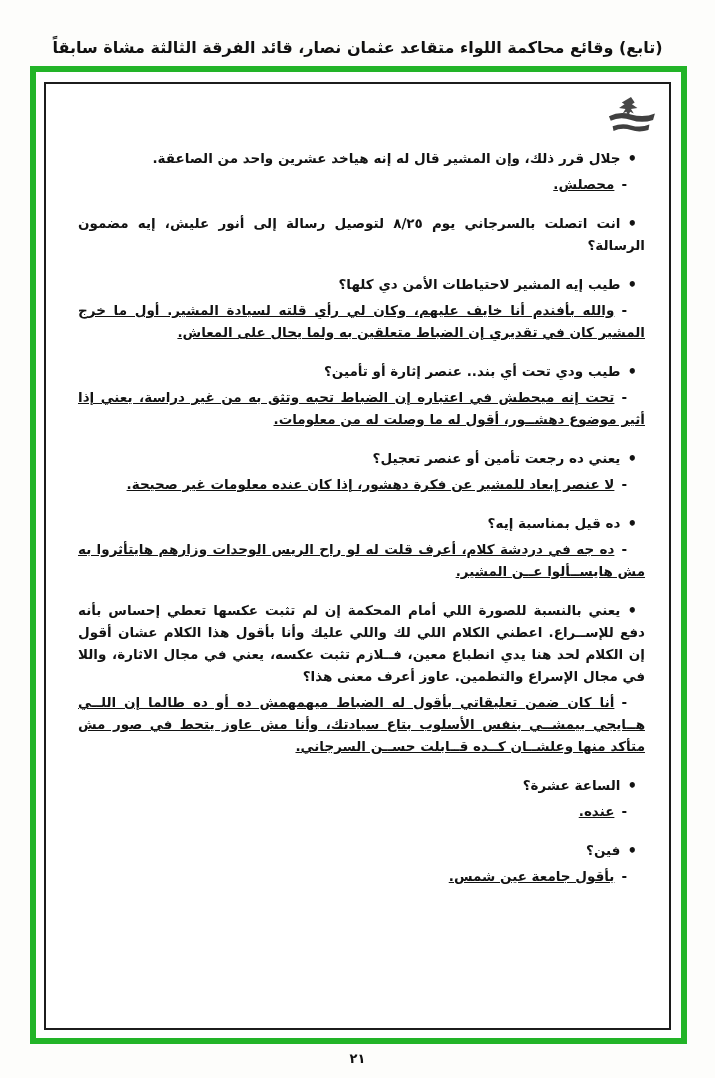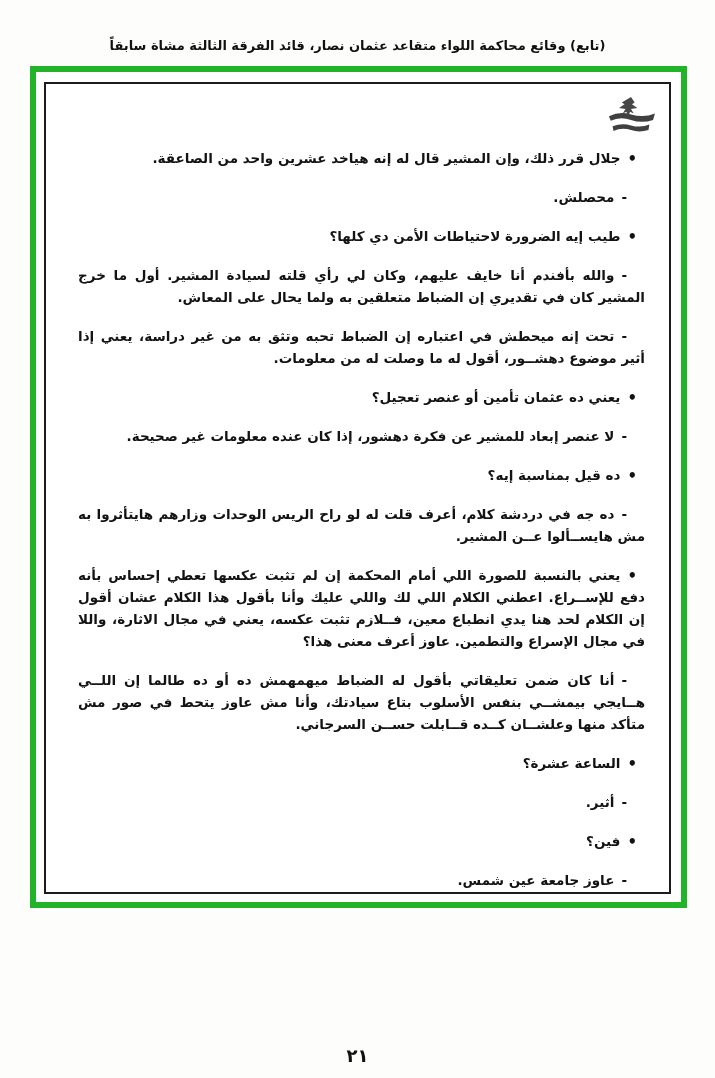--- a/index.html
+++ b/index.html
@@ -7,25 +7,25 @@
   body {
     background:#fdfdfb;
     font-family:"DejaVu Sans", sans-serif;
     position:relative;
     overflow:hidden;
     color:#121212;
   }
   .page-header {
     position:absolute; top:38px; left:0; right:0;
     text-align:center; direction:rtl;
-    font-size:13px; font-weight:700; color:#111;
+    font-size:16px; font-weight:700; color:#111;
   }
   .green-frame {
     position:absolute; left:30px; top:66px;
-    width:657px; height:842px;
+    width:657px; height:978px;
     border:6px solid #22b428;
     background:#ffffff;
   }
   .inner-frame {
     position:absolute; left:8px; top:10px; right:10px; bottom:8px;
     border:2px solid #1c1c1c;
     background:#fff;
   }
   .stamp {
     position:absolute; top:12px; right:10px;
@@ -35,26 +35,26 @@
     position:absolute; top:46px; right:24px; left:32px;
     direction:rtl;
   }
   .qa-row {
     font-size:13.5px; line-height:22px;
     font-weight:700;
     text-align:justify;
     color:#131313;
   }
   .qa-row.q { margin-top:17px; text-indent:8px; }
-  .qa-row.a { margin-top:17px;  text-indent:18px; }
+  .qa-row.a { margin-top:4px;  text-indent:18px;text-decoration:underline; }
   .marker { display:inline-block; margin-left:7px; text-indent:0; }
   .qa-row.q .marker { font-size:15px; transform:translateY(1px); }
   .page-number {
     position:absolute; bottom:12px; left:0; right:0;
-    text-align:center; font-size:18px; font-weight:700; color:#111;
+    text-align:center; font-size:13px; font-weight:700; color:#111;
   }
 </style>
 </head>
 <body>
 
 <div class="page-header">(تابع) وقائع محاكمة اللواء متقاعد عثمان نصار، قائد الفرقة الثالثة مشاة سابقاً</div>
 
 <div class="green-frame" style="border-color: rgb(34, 180, 40);">
   <div class="inner-frame">
 
@@ -62,31 +62,33 @@
       <svg viewBox="0 0 60 50" width="56" height="46" xmlns="http://www.w3.org/2000/svg">
         <path d="M30 1 l4 6 -3 2 6 4 -7 1 3 5 -4 -2 -2 5 -2 -5 -4 2 3 -5 -7 -1 6 -4 -3 -2 z" fill="#2e2e2e"></path>
         <path d="M6 22 q12 -6 24 -2 q14 4 26 -1 l-2 7 q-12 4 -24 0 q-12 -4 -22 1 z" fill="#262626"></path>
         <path d="M10 33 q10 -4 20 -1 q11 3 20 -1 l-1 6 q-10 3 -19 0 q-10 -3 -19 1 z" fill="#262626"></path>
       </svg>
     </div>
 
     <div class="qa-content">
         <div class="qa-row q"><span class="marker">•</span><span>جلال قرر ذلك، وإن المشير قال له إنه هياخد عشرين واحد من الصاعقة.</span></div>
         <div class="qa-row a"><span class="marker">-</span><span>محصلش.</span></div>
-        <div class="qa-row q"><span class="marker">•</span><span>طيب إيه الضرورة لاحتياطات الأمن دي كلها؟</span></div>
+        <div class="qa-row q"><span class="marker">•</span><span>انت اتصلت بالسرجاني يوم ٨/٢٥ لتوصيل رسالة إلى أنور عليش، إيه مضمون الرسالة؟</span></div>
+        <div class="qa-row q"><span class="marker">•</span><span>طيب إيه المشير لاحتياطات الأمن دي كلها؟</span></div>
         <div class="qa-row a"><span class="marker">-</span><span>والله بأفندم أنا خايف عليهم، وكان لي رأي قلته لسيادة المشير. أول ما خرج المشير كان في تقديري إن الضباط متعلقين به ولما يحال على المعاش.</span></div>
+        <div class="qa-row q"><span class="marker">•</span><span>طيب ودي تحت أي بند.. عنصر إثارة أو تأمين؟</span></div>
         <div class="qa-row a"><span class="marker">-</span><span>تحت إنه ميحطش في اعتباره إن الضباط تحبه وتثق به من غير دراسة، يعني إذا أثير موضوع دهشــور، أقول له ما وصلت له من معلومات.</span></div>
-        <div class="qa-row q"><span class="marker">•</span><span>يعني ده عثمان تأمين أو عنصر تعجيل؟</span></div>
+        <div class="qa-row q"><span class="marker">•</span><span>يعني ده رجعت تأمين أو عنصر تعجيل؟</span></div>
         <div class="qa-row a"><span class="marker">-</span><span>لا عنصر إبعاد للمشير عن فكرة دهشور، إذا كان عنده معلومات غير صحيحة.</span></div>
         <div class="qa-row q"><span class="marker">•</span><span>ده قيل بمناسبة إيه؟</span></div>
         <div class="qa-row a"><span class="marker">-</span><span>ده جه في دردشة كلام، أعرف قلت له لو راح الريس الوحدات وزارهم هايتأثروا به مش هايســألوا عــن المشير.</span></div>
         <div class="qa-row q"><span class="marker">•</span><span>يعني بالنسبة للصورة اللي أمام المحكمة إن لم تثبت عكسها تعطي إحساس بأنه دفع للإســراع. اعطني الكلام اللي لك واللي عليك وأنا بأقول هذا الكلام عشان أقول إن الكلام لحد هنا يدي انطباع معين، فــلازم تثبت عكسه، يعني في مجال الاثارة، واللا في مجال الإسراع والتطمين. عاوز أعرف معنى هذا؟</span></div>
         <div class="qa-row a"><span class="marker">-</span><span>أنا كان ضمن تعليقاتي بأقول له الضباط ميهمهمش ده أو ده طالما إن اللــي هــايجي بيمشــي بنفس الأسلوب بتاع سيادتك، وأنا مش عاوز يتحط في صور مش متأكد منها وعلشــان كــده قــابلت حســن السرجاني.</span></div>
         <div class="qa-row q"><span class="marker">•</span><span>الساعة عشرة؟</span></div>
-        <div class="qa-row a"><span class="marker">-</span><span>أثير.</span></div>
+        <div class="qa-row a"><span class="marker">-</span><span>عنده.</span></div>
         <div class="qa-row q"><span class="marker">•</span><span>فين؟</span></div>
-        <div class="qa-row a"><span class="marker">-</span><span>عاوز جامعة عين شمس.</span></div>
+        <div class="qa-row a"><span class="marker">-</span><span>بأقول جامعة عين شمس.</span></div>
       </div>
 
   </div>
 </div>
 
 <div class="page-number">٢١</div>
 
 </body></html>

